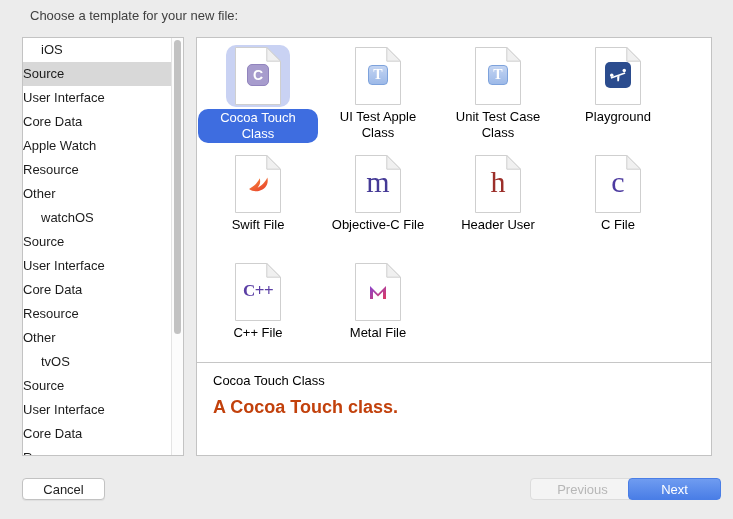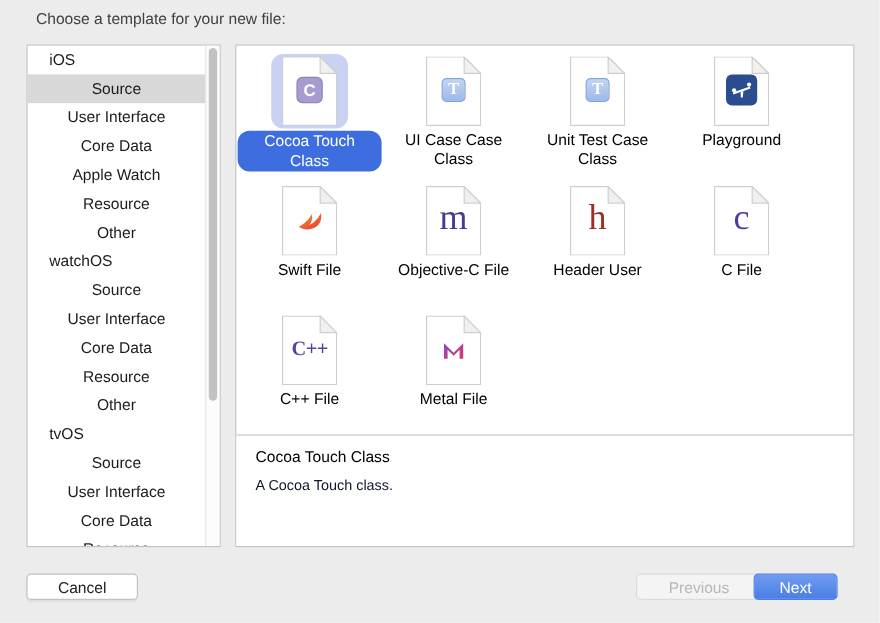--- a/index.html
+++ b/index.html
@@ -18,21 +18,21 @@
     position:absolute;left:22px;top:37px;width:162px;height:419px;
     box-sizing:border-box;background:#fff;border:1px solid #c3c3c3;
     overflow:hidden;
   }
   .sb-list{position:absolute;top:0;left:0;right:12px;}
   .sb-row{
     height:24px;line-height:24px;font-size:13px;color:#1c1c1c;
     white-space:nowrap;cursor:default;
   }
   .sb-group{padding-left:18px;}
-  .sb-item{text-align:center;}
+  .sb-item{}
   .sb-sel{background:#d8d8d8;}
   .sb-scroll{
     position:absolute;top:0;right:0;bottom:0;width:12px;
     background:#fcfcfc;border-left:1px solid #e4e4e4;box-sizing:border-box;
   }
   .sb-thumb{
     position:absolute;top:2px;left:2px;width:7px;height:294px;
     background:#c2c2c2;border-radius:4px;
   }
   
@@ -87,36 +87,36 @@
   .cpp{
     font-family:"Liberation Serif", serif;font-weight:bold;
     font-size:17px;color:#5b3fa5;letter-spacing:-0.5px;padding-bottom:2px;
   }
   
   .desc{
     position:absolute;left:0;right:0;bottom:0;height:93px;box-sizing:border-box;
     border-top:1px solid #c6c6c6;padding:10px 16px;background:#fff;
   }
   .desc-title{font-size:13px;color:#000;margin:0;font-weight:normal;}
-  .desc-text{font-size:12px;color:#0f172a;margin:9px 0 0 0;}
+  .desc-text{font-size:18px;color:#c2410c;margin:9px 0 0 0;font-weight:bold;}
   
   .btn{
     position:absolute;top:478px;height:22px;box-sizing:border-box;
     border-radius:4px;font-size:13px;font-family:"Liberation Sans",sans-serif;
     display:flex;align-items:center;justify-content:center;cursor:default;
   }
   .btn-cancel{
-    left:22px;width:93px;background:#fff;border:1px solid #c2c2c2;color:#222;
+    left:22px;width:83px;background:#fff;border:1px solid #c2c2c2;color:#222;
     box-shadow:0 1px 1px rgba(0,0,0,0.06);
   }
   .btn-prev{
     left:530px;width:105px;background:#f4f4f4;border:1px solid #dcdcdc;color:#b7b7b7;
   }
   .btn-next{
-    left:628px;width:70px;color:#fff;border:1px solid #4a7ee6;
+    left:628px;width:93px;color:#fff;border:1px solid #4a7ee6;
     background:linear-gradient(#6f9cf0,#4a7ee6);
   }
 </style>
 </head>
 <body>
 
 <div>
 
   <div class="dialog-title">Choose a template for your new file:</div>
 
@@ -164,21 +164,21 @@
           <div class="tpl-cell">
             <div class="tpl-iconwrap">
               <div class="doc">
                 <svg class="docshape" width="46" height="58" viewBox="0 0 46 58">
                   <path d="M0.5 0.5 H31.8 L45.5 14.2 V57.5 H0.5 Z" fill="#ffffff" stroke="#cfcfcf"></path>
                   <path d="M31.8 0.5 L31.8 14.2 H45.5 Z" fill="#f0f0f0" stroke="#cfcfcf"></path>
                 </svg>
                 <div class="badge-t">T</div>
               </div>
             </div>
-            <div class="tpl-label">UI Case Case Class</div>
+            <div class="tpl-label">UI Test Apple Class</div>
           </div>
           <div class="tpl-cell">
             <div class="tpl-iconwrap">
               <div class="doc">
                 <svg class="docshape" width="46" height="58" viewBox="0 0 46 58">
                   <path d="M0.5 0.5 H31.8 L45.5 14.2 V57.5 H0.5 Z" fill="#ffffff" stroke="#cfcfcf"></path>
                   <path d="M31.8 0.5 L31.8 14.2 H45.5 Z" fill="#f0f0f0" stroke="#cfcfcf"></path>
                 </svg>
                 <div class="badge-t">T</div>
               </div>

